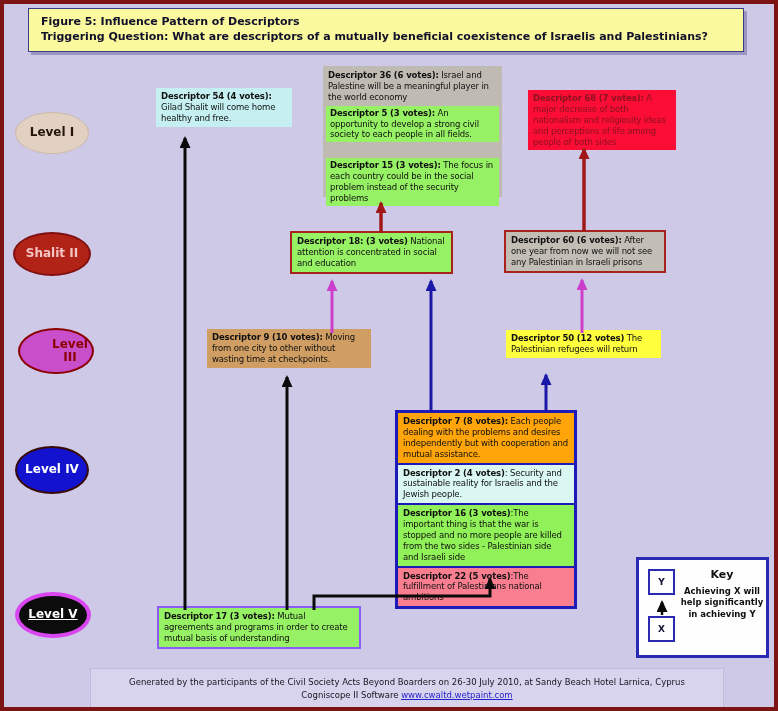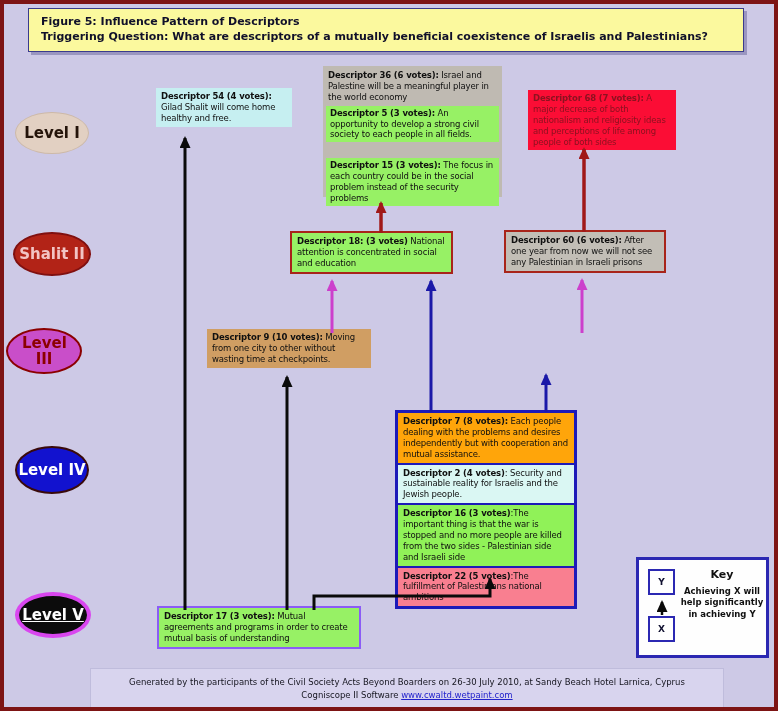--- a/index.html
+++ b/index.html
@@ -11,25 +11,25 @@
   }
   
   #title-box {
     position:absolute; left:24px; top:4px; width:716px; height:44px;
     background:#fbf99e; border:1px solid #3a3a8c; box-shadow:3px 3px 0 #9a96c0;
     padding:6px 0 0 12px; color:#10102a; font-weight:bold; font-size:11px; line-height:1.35;
   }
   
   .oval {
     position:absolute; border-radius:50%; display:flex; align-items:center; justify-content:center;
-    font-weight:bold; font-size:15px; text-align:center; line-height:1.1;
+    font-weight:bold; font-size:12px; text-align:center; line-height:1.1;
   }
   #lvl1 { left:11px; top:108px; width:74px; height:42px; background:#e2d0c2; border:1px solid #cdb9a8; color:#241309; }
   #lvl2 { left:9px;  top:228px; width:78px; height:44px; background:#b22317; border:2px solid #801010; color:#f2c4c4; }
-  #lvl3 { left:2px; top:324px; width:76px; height:46px; background:#c94ec9; border:2px solid #8b0000; color:#8b0000; }
+  #lvl3 { left:14px; top:324px; width:76px; height:46px; background:#c94ec9; border:2px solid #8b0000; color:#8b0000;justify-content:flex-end; }
   #lvl3 .oval-label { width:44px; }
   #lvl4 { left:11px; top:442px; width:74px; height:48px; background:#1212cf; border:2px solid #3a0a0a; color:#ffffff; }
   #lvl5 { left:11px; top:588px; width:76px; height:46px; background:#0c0c0c; border:4px solid #d946ef; color:#ffffff;text-decoration:underline; }
   
   .box {
     position:absolute; font-size:8.5px; line-height:1.28; letter-spacing:-0.15px;
     padding:3px 5px; color:#101010;
   }
   .box b { font-weight:bold; }
   #d54 { left:108px; top:84px;  width:136px; background:#c6eff1;margin-left:44px; }
@@ -129,20 +129,24 @@
   <div class="box" id="d60">
     <b>Descriptor 60 (6 votes):</b>
     <span>After one year from now we will not see any Palestinian in Israeli prisons</span>
   </div>
 
   <div class="box" id="d9">
     <b>Descriptor 9 (10 votes):</b>
     <span>Moving from one city to other without wasting time at checkpoints.</span>
   </div>
 
+  <div class="box" id="d50">
+    <b>Descriptor 50 (12 votes)</b>
+    <span>The Palestinian refugees will return</span>
+  </div>
 
   <div class="box" id="grp-lvl4" style="padding:0;">
     <div class="box stack" id="d7">
       <b>Descriptor 7 (8 votes):</b>
       <span>Each people dealing with the problems and desires independently but with cooperation and mutual assistance.</span>
     </div>
     <div class="box stack" id="d2">
       <b>Descriptor 2 (4 votes)</b><span>: Security and sustainable reality for Israelis and the Jewish people.</span>
     </div>
     <div class="box stack" id="d16">

